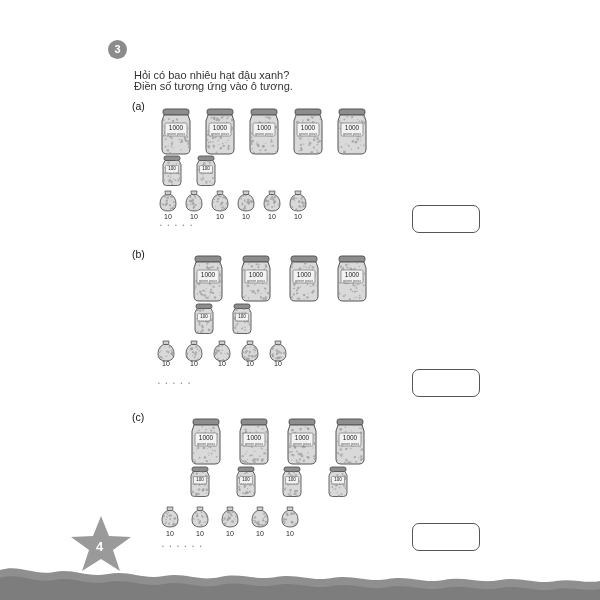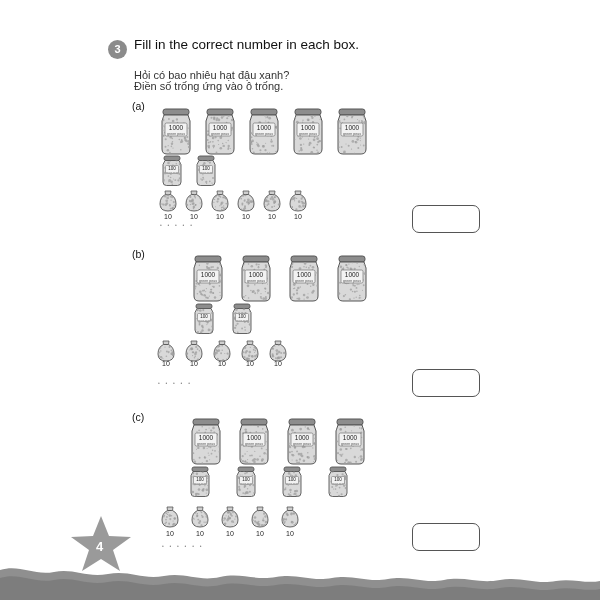--- a/index.html
+++ b/index.html
@@ -55,25 +55,24 @@
   }
   .dots{position:absolute;font-size:5px;color:#888;letter-spacing:2.2px;}
 </style>
 </head>
 <body>
 
 <div class="page">
 
   <div class="qnum">3</div>
   <div class="qtext">
-    <span class="l2">Fill in the correct number in each box.</span>
   </div>
   <div class="qsub">
     <span>Hỏi có bao nhiêu hạt đậu xanh?</span><br>
-    <span>Điền số trống ứng vào ô trống.</span>
+    <span>Điền số tương ứng vào ô tương.</span>
   </div>
 
   <div class="seclabel" style="left:132px;top:100px;">(a)</div>
   <div id="sec-a" style="position: absolute; left: 0px; top: 0px; width: 600px; height: 600px; pointer-events: none;">
       <div class="obj" style="left: 158px; top: 108px;">
         <svg width="36" height="48" viewBox="0 0 36 48">
     <rect x="5" y="1" width="26" height="6" rx="2.5" fill="#8d8d8d" stroke="#555555" stroke-width="1"></rect>
     <path d="M6,7 L30,7 L32,13 L32,41 Q32,46 27,46 L9,46 Q4,46 4,41 L4,13 Z" fill="#d9d9d9" stroke="#555555" stroke-width="1"></path>
     <g clip-path="url(#cb11)">
             <circle cx="22.8" cy="41.8" r="0.77" fill="#9d9d9d" opacity="0.75"></circle>

